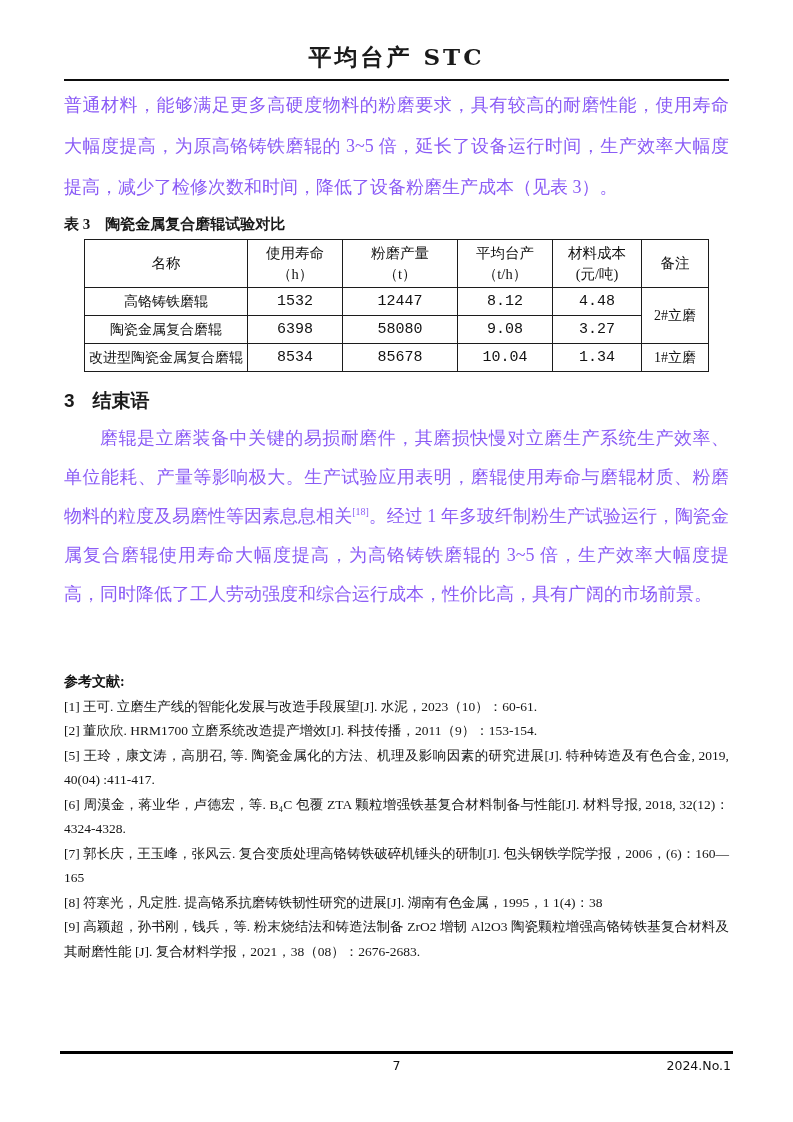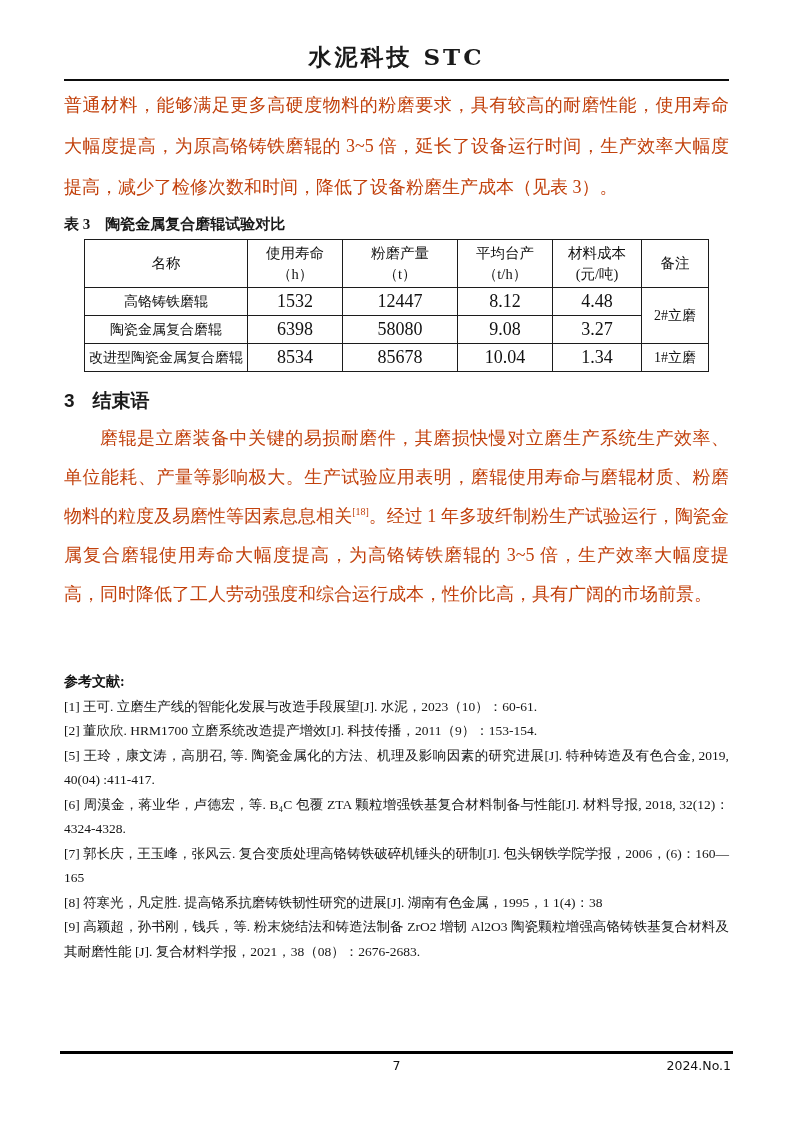--- a/index.html
+++ b/index.html
@@ -24,21 +24,21 @@
     text-align: center;
     font-size: 23px;
     font-weight: bold;
     letter-spacing: 3px;
     font-family: "DejaVu Serif", serif;
   }
   
   .body-para {
     font-size: 18px;
     text-align: justify;
-    color: #c2410c;
+    color: #8b5cf6;
   }
   .p1 { margin-top: 4px; line-height: 41px; }
   .p2 { margin-top: 5px; line-height: 39px; text-indent: 2em; }
   .p2 sup {
     font-size: 10px;
     vertical-align: super;
     line-height: 0;
   }
   
   .table-caption {
@@ -58,22 +58,22 @@
   table.data-table th, table.data-table td {
     border: 1.5px solid #1c1c1c;
     text-align: center;
     vertical-align: middle;
     padding: 1px 2px;
     font-weight: normal;
   }
   table.data-table thead th { height: 48px; line-height: 21px; font-size: 14.5px; }
   table.data-table tbody td { height: 28px; }
   td.num {
-    font-family: Liberation Serif, serif;
-    font-size: 18px;
+    font-family: Liberation Mono, monospace;
+    font-size: 15px;
   }
   
   .section-heading {
     margin-top: 16px;
     font-size: 19px;
     font-weight: bold;
     font-family: "Liberation Sans", sans-serif;
   }
   .section-heading .sec-title { margin-left: 18px; }
   
@@ -109,21 +109,21 @@
     right: 2px;
     top: 4px;
   }
 </style>
 </head>
 <body>
 
 <div class="page">
 
   <header class="page-header">
-    <div class="journal-title">水泥科技 STC</div>
+    <div class="journal-title">平均台产 STC</div>
   </header>
 
   <p class="body-para p1">普通材料，能够满足更多高硬度物料的粉磨要求，具有较高的耐磨性能，使用寿命大幅度提高，为原高铬铸铁磨辊的 3~5 倍，延长了设备运行时间，生产效率大幅度提高，减少了检修次数和时间，降低了设备粉磨生产成本（见表 3）。</p>
 
   <div class="table-caption">表 3　陶瓷金属复合磨辊试验对比</div>
 
   <table class="data-table">
     <colgroup>
       <col style="width:163px">
       <col style="width:95px">

